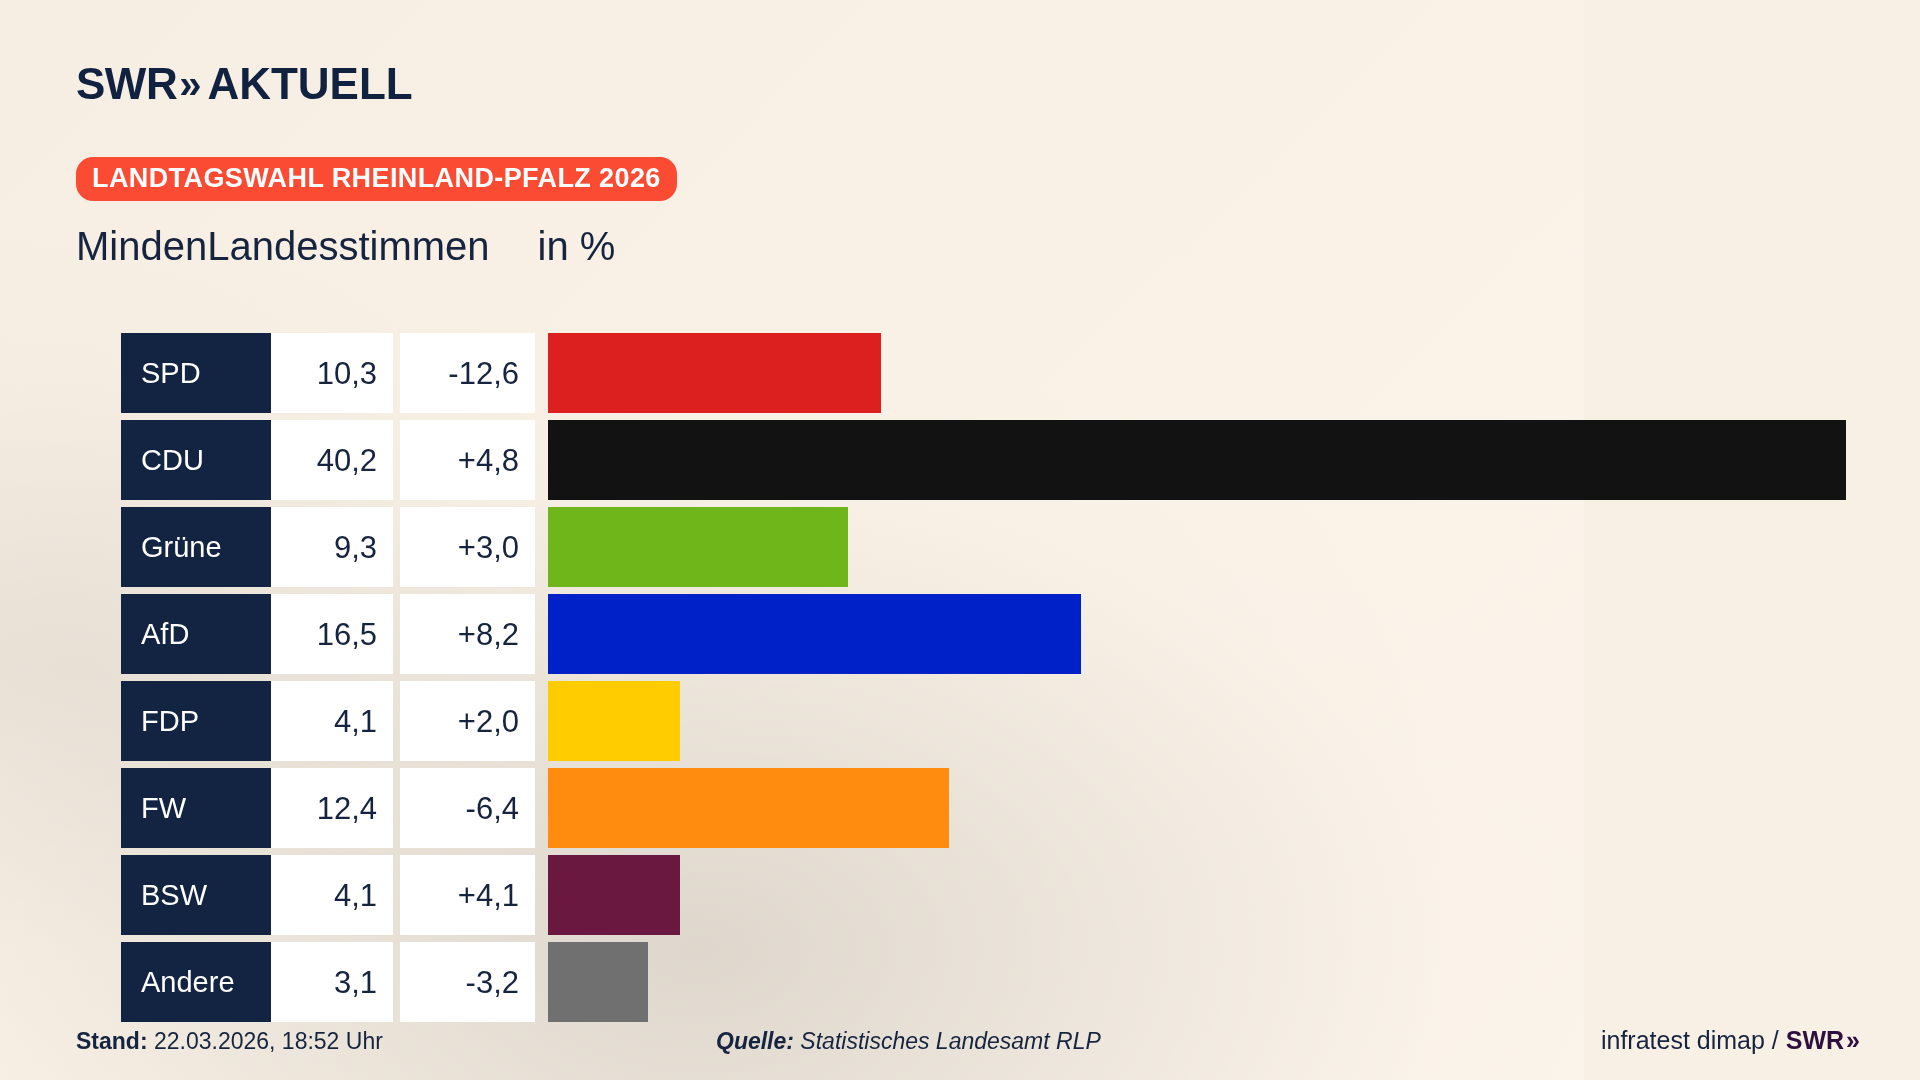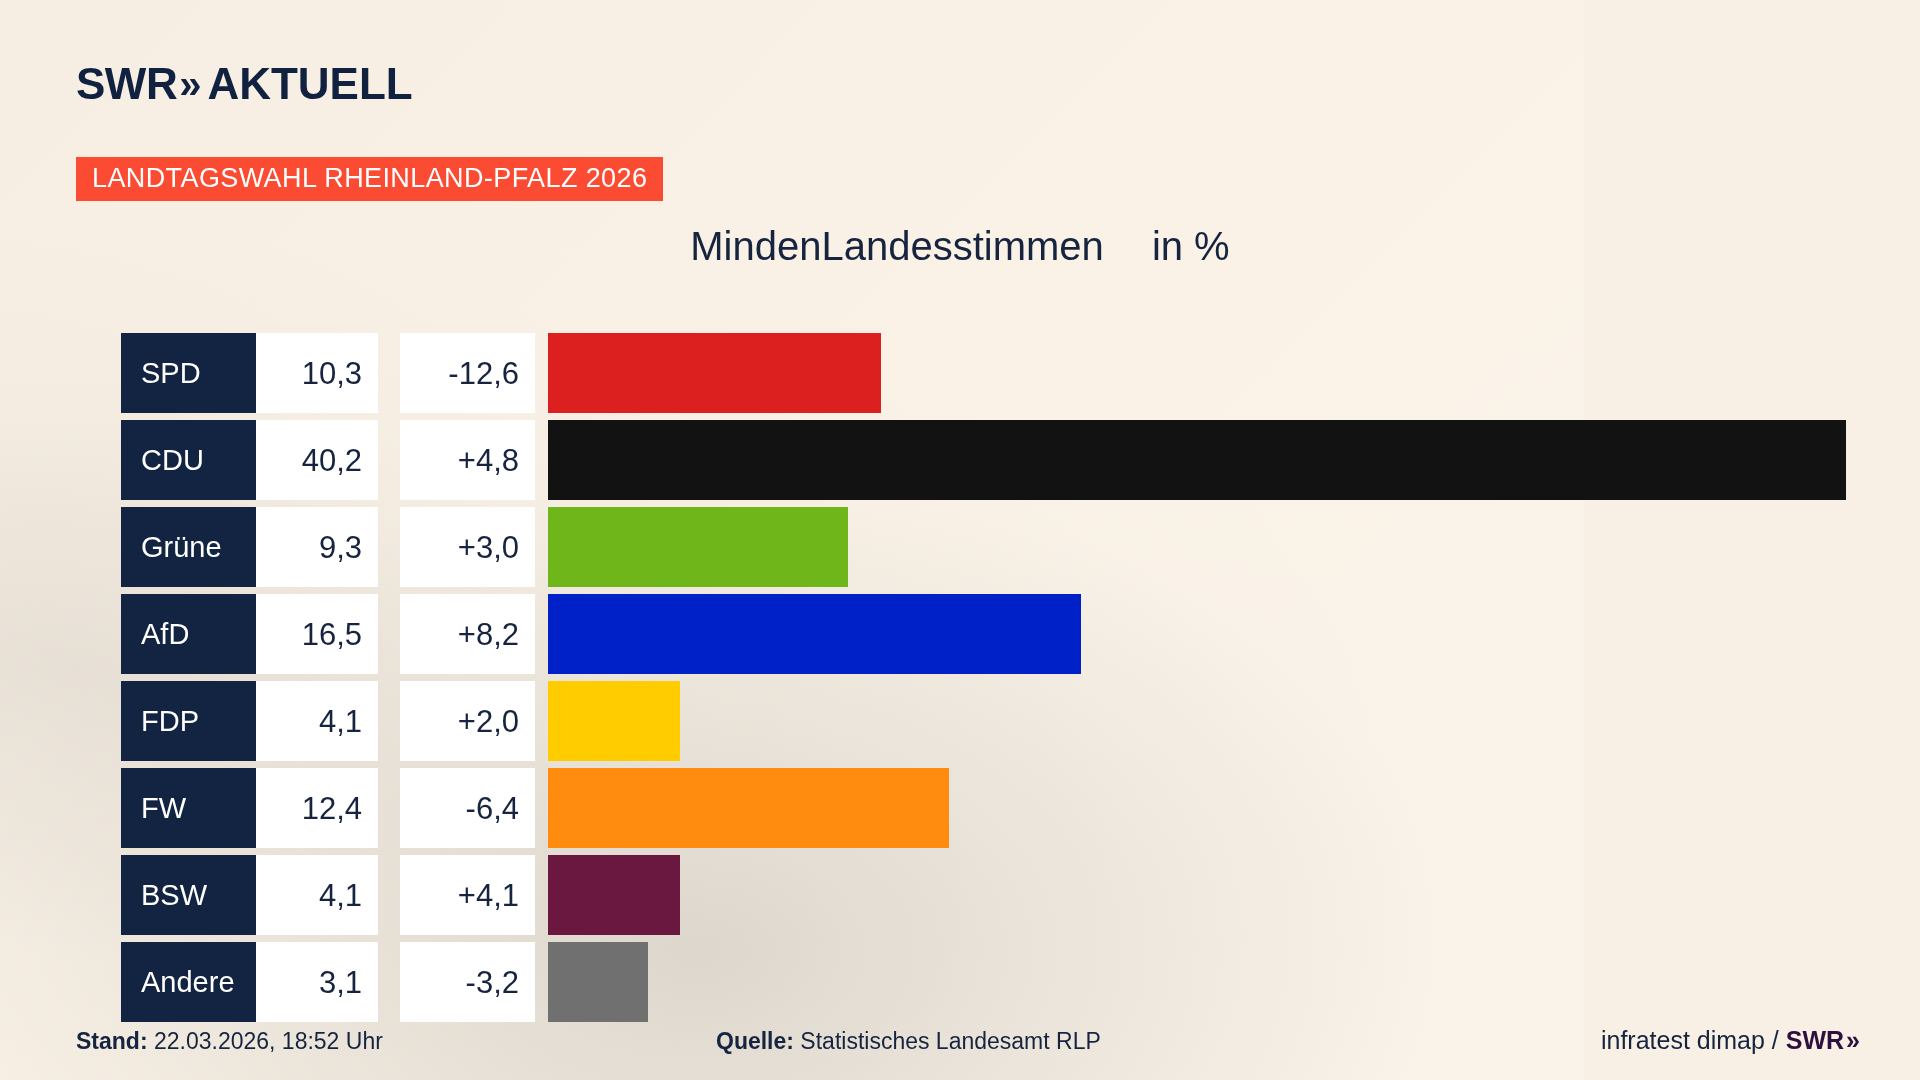--- a/index.html
+++ b/index.html
@@ -59,35 +59,36 @@
     line-height: 1;
   }
 
   .banner {
     position: absolute;
     left: 76px;
     top: 157px;
     background: #fc4b33;
     color: #ffffff;
     font-size: 27px;
-    font-weight: normal;
+    font-weight: bold;
     letter-spacing: 0.4px;
     padding: 8px 16px 9px 16px;
     line-height: 1;
     white-space: nowrap;
+    border-radius: 17px;
   }
 
   .subhead {
     position: absolute;
     left: 76px;
     top: 222px;
     width: 1768px;
     display: flex;
     align-items: baseline;
-    justify-content: center;
+    justify-content: flex-start;
   }
   .region-name {
     font-size: 40px;
     color: #16243f;
     font-weight: normal;
     line-height: 1.2;
   }
   .subhead-right {
     display: flex;
     align-items: baseline;
@@ -139,21 +140,21 @@
     align-items: center;
     justify-content: flex-end;
     box-sizing: border-box;
     padding-right: 16px;
   }
   .cell-value span {
     color: #16243f;
     font-size: 31px;
     line-height: 1;
   }
-  .cell-share { left: 180px; width: 122px; text-align: center; }
+  .cell-share { left: 195px; width: 122px; text-align: center; }
   .cell-diff  { left: 324px; width: 135px; }
 
   .bar-track {
     position: absolute;
     left: 472px;
     top: 0;
     height: 80px;
     right: 0;
   }
   .bar {
@@ -174,20 +175,21 @@
   }
   .footer-left {
     flex: 0 0 640px;
     font-size: 23px;
     color: #16243f;
   }
   .footer-mid {
     flex: 1 1 auto;
     font-size: 23px;
     color: #16243f;
+    font-style: italic;
   }
   .footer-right {
     flex: 0 0 auto;
     font-size: 25px;
     color: #16243f;
     text-align: right;
     white-space: nowrap;
     margin-left: 8px;
   }
   .f-bold { font-weight: bold; }

